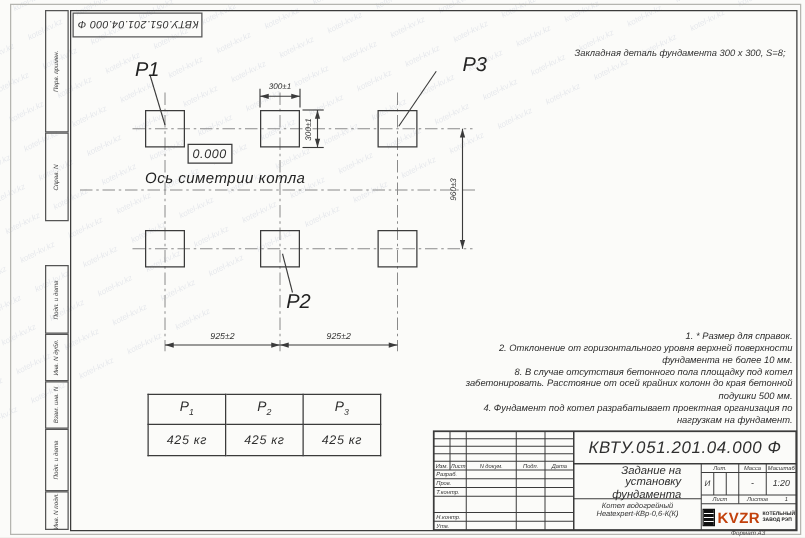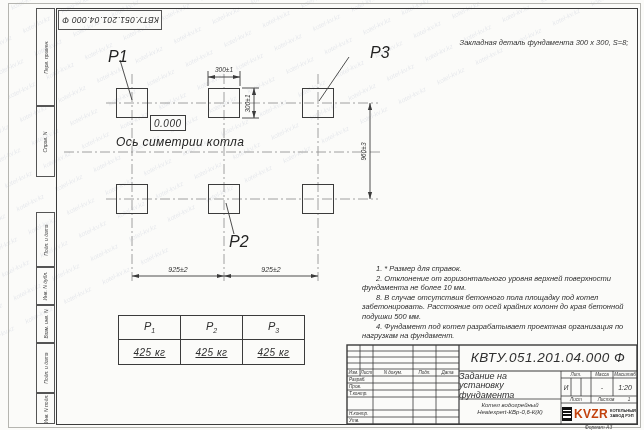--- a/index.html
+++ b/index.html
@@ -27,31 +27,31 @@
   .plate{width:32px;height:30px;border:1.3px solid #3b3b3b;box-sizing:border-box;background:transparent;}
   .plabel{font-size:16px;color:#222;font-style:italic;}
   .level{left:150px;top:115px;height:14px;border:1px solid #3b3b3b;padding:0 3px;
          font-size:10px;display:flex;align-items:center;letter-spacing:.5px;background:#fbfbf9;}
   .axis-label{left:116px;top:135px;font-size:12px;letter-spacing:.4px;color:#222;}
   .dim{font-size:6.5px;color:#333;white-space:nowrap;}
   .dim-v{transform:rotate(-90deg);transform-origin:center;}
   .embed-note{left:446px;top:38px;width:196px;font-size:7.5px;color:#333;text-align:center;}
   
   .notes{left:362px;top:264px;width:272px;font-size:7.5px;line-height:9.6px;color:#2c2c2c;}
-  .notes .note{text-indent:14px;}
+  .notes .note{text-indent:14px;text-align:right;}
   
   .ltable{left:118px;top:315px;border-collapse:collapse;}
   .ltable td{border:1px solid #3b3b3b;width:59px;text-align:center;font-style:italic;}
   .ltable tr.hd td{height:21px;font-size:11px;}
-  .ltable tr.vl td{height:22px;font-size:10px;letter-spacing:.5px;text-decoration:underline;}
+  .ltable tr.vl td{height:22px;font-size:10px;letter-spacing:.5px;}
   .ltable sub{font-size:7px;}
   
   .tb-doc{left:461px;top:347px;width:174px;height:21px;font-size:13.5px;font-weight:500;letter-spacing:.5px;}
   .tb-small{font-size:4.6px;color:#333;}
-  .tb-title{left:459px;top:372px;width:86px;font-size:9px;line-height:9.3px;text-align:left;}
+  .tb-title{left:459px;top:372px;width:86px;font-size:9px;line-height:9.3px;text-align:right;}
   .tb-prod{left:459px;top:402px;width:102px;font-size:6px;line-height:7px;text-align:center;color:#333;}
   .logo-cell{left:562px;top:404px;width:74px;height:19px;display:flex;align-items:center;justify-content:center;gap:2px;}
   .logo-mark{width:12px;height:12px;background:
      repeating-linear-gradient(to bottom,#111 0 2px,#fff 2px 3.2px);border:1px solid #111;}
   .logo-word{font-size:12px;font-weight:800;letter-spacing:.3px;color:#c2410c;}
   .logo-cap{font-size:4px;font-weight:700;line-height:4.6px;color:#222;text-align:left;}
   .format{left:560px;top:424px;width:77px;font-size:5px;text-align:center;color:#444;}
   svg{pointer-events:none;}
 </style>
 </head>

